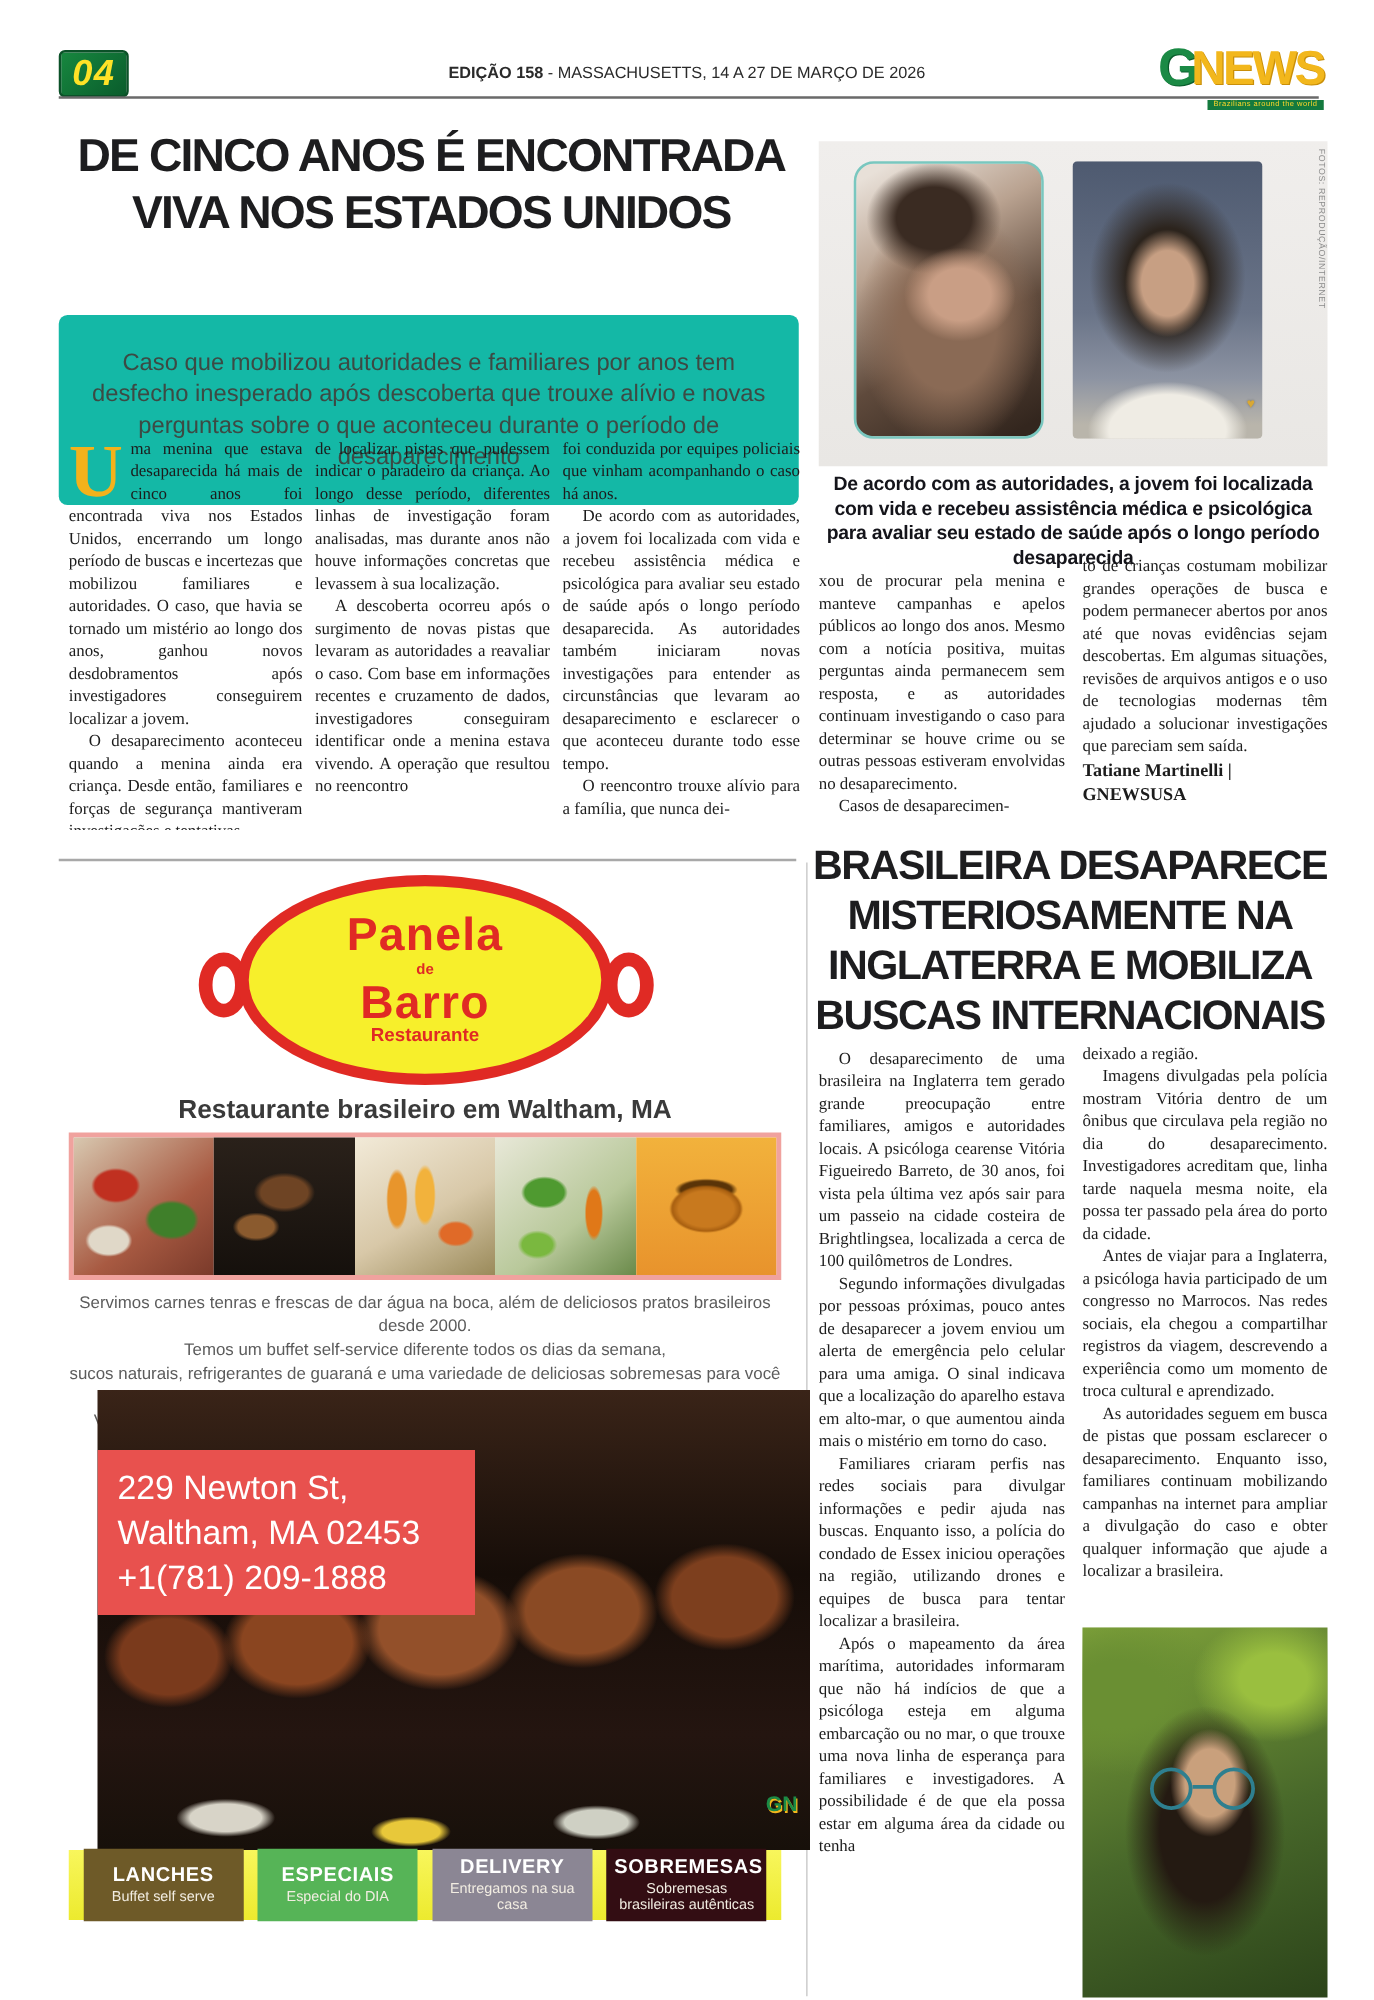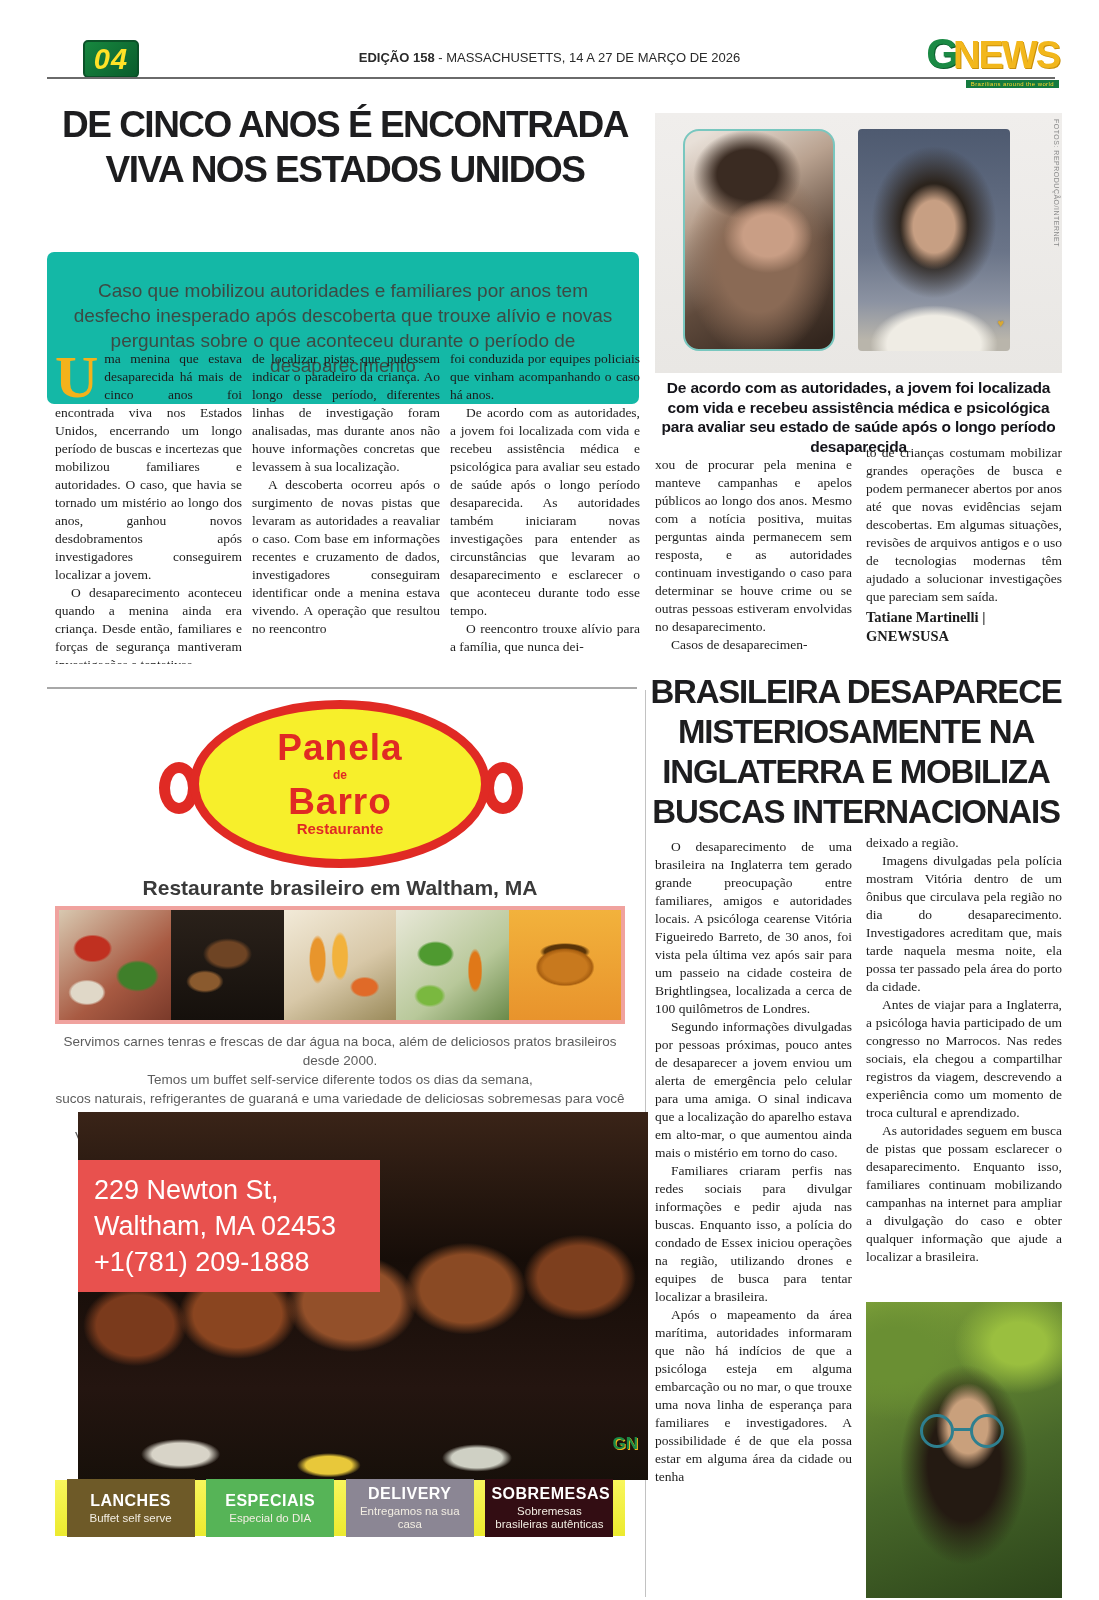--- a/index.html
+++ b/index.html
@@ -4,21 +4,21 @@
 <style>
   * { margin:0; padding:0; box-sizing:border-box; }
   html,body { width:1099px; height:1600px; background:#ffffff; overflow:hidden; }
   body { font-family:"Liberation Serif", serif; color:#1c1c1c; position:relative; }
   .abs { position:absolute; }
 
   
   .pagenum { left:47px; top:40px; width:56px; height:38px; background:linear-gradient(135deg,#17873f,#0a5c2c);
     border-radius:5px; display:flex; align-items:center; justify-content:center;
     font-family:"Liberation Sans",sans-serif; font-style:italic; font-weight:bold; font-size:29px; color:#ffe227;
-    border:2px solid #0b5128; letter-spacing:1px;margin-left:36px; }
+    border:2px solid #0b5128; letter-spacing:1px; }
   .edition { left:0; top:50px; width:1099px; text-align:center; font-family:"Liberation Sans",sans-serif;
     font-size:13px; color:#2a2a2a; }
   .edition b { font-weight:bold; }
   .headrule { left:47px; top:77px; width:1008px; height:2px; background:#6a6a6a; }
   .logo { right:40px; top:36px; width:140px; height:46px; text-align:right; }
   .logo-row { display:flex; align-items:flex-end; justify-content:flex-end; }
   .logo-g { font-family:"Liberation Sans",sans-serif; font-weight:bold; font-size:42px; line-height:36px;
     color:#1b8a45; text-shadow:1px 1px 0 #0a5c2c; margin-right:-6px; }
   .logo-news { font-family:"Liberation Sans",sans-serif; font-weight:bold; font-size:38px; line-height:34px;
     color:#f2b71c; letter-spacing:-2px; text-shadow:1px 1px 0 #c98f0a; }
@@ -215,21 +215,21 @@
   <div>BUSCAS INTERNACIONAIS</div>
 </div>
 <div class="abs bodycol cA">
   <p class="ind">O desaparecimento de uma brasileira na Inglaterra tem gerado grande preocupação entre familiares, amigos e autoridades locais. A psicóloga cearense Vitória Figueiredo Barreto, de 30 anos, foi vista pela última vez após sair para um passeio na cidade costeira de Brightlingsea, localizada a cerca de 100 quilômetros de Londres.</p>
   <p class="ind">Segundo informações divulgadas por pessoas próximas, pouco antes de desaparecer a jovem enviou um alerta de emergência pelo celular para uma amiga. O sinal indicava que a localização do aparelho estava em alto-mar, o que aumentou ainda mais o mistério em torno do caso.</p>
   <p class="ind">Familiares criaram perfis nas redes sociais para divulgar informações e pedir ajuda nas buscas. Enquanto isso, a polícia do condado de Essex iniciou operações na região, utilizando drones e equipes de busca para tentar localizar a brasileira.</p>
   <p class="ind">Após o mapeamento da área marítima, autoridades informaram que não há indícios de que a psicóloga esteja em alguma embarcação ou no mar, o que trouxe uma nova linha de esperança para familiares e investigadores. A possibilidade é de que ela possa estar em alguma área da cidade ou tenha</p>
 </div>
 <div class="abs bodycol cB">
   <p>deixado a região.</p>
-  <p class="ind">Imagens divulgadas pela polícia mostram Vitória dentro de um ônibus que circulava pela região no dia do desaparecimento. Investigadores acreditam que, mais tarde naquela mesma noite, ela possa ter passado pela área do porto da cidade.</p>
+  <p class="ind">Imagens divulgadas pela polícia mostram Vitória dentro de um ônibus que circulava pela região no dia do desaparecimento. Investigadores acreditam que, linha tarde naquela mesma noite, ela possa ter passado pela área do porto da cidade.</p>
   <p class="ind">Antes de viajar para a Inglaterra, a psicóloga havia participado de um congresso no Marrocos. Nas redes sociais, ela chegou a compartilhar registros da viagem, descrevendo a experiência como um momento de troca cultural e aprendizado.</p>
   <p class="ind">As autoridades seguem em busca de pistas que possam esclarecer o desaparecimento. Enquanto isso, familiares continuam mobilizando campanhas na internet para ampliar a divulgação do caso e obter qualquer informação que ajude a localizar a brasileira.</p>
 </div>
 <div class="abs vitphoto">
   <div class="vit-glass vit-g1"></div>
   <div class="vit-glass vit-g2"></div>
   <div class="vit-bridge"></div>
 </div>
 
 <div class="abs ad">

